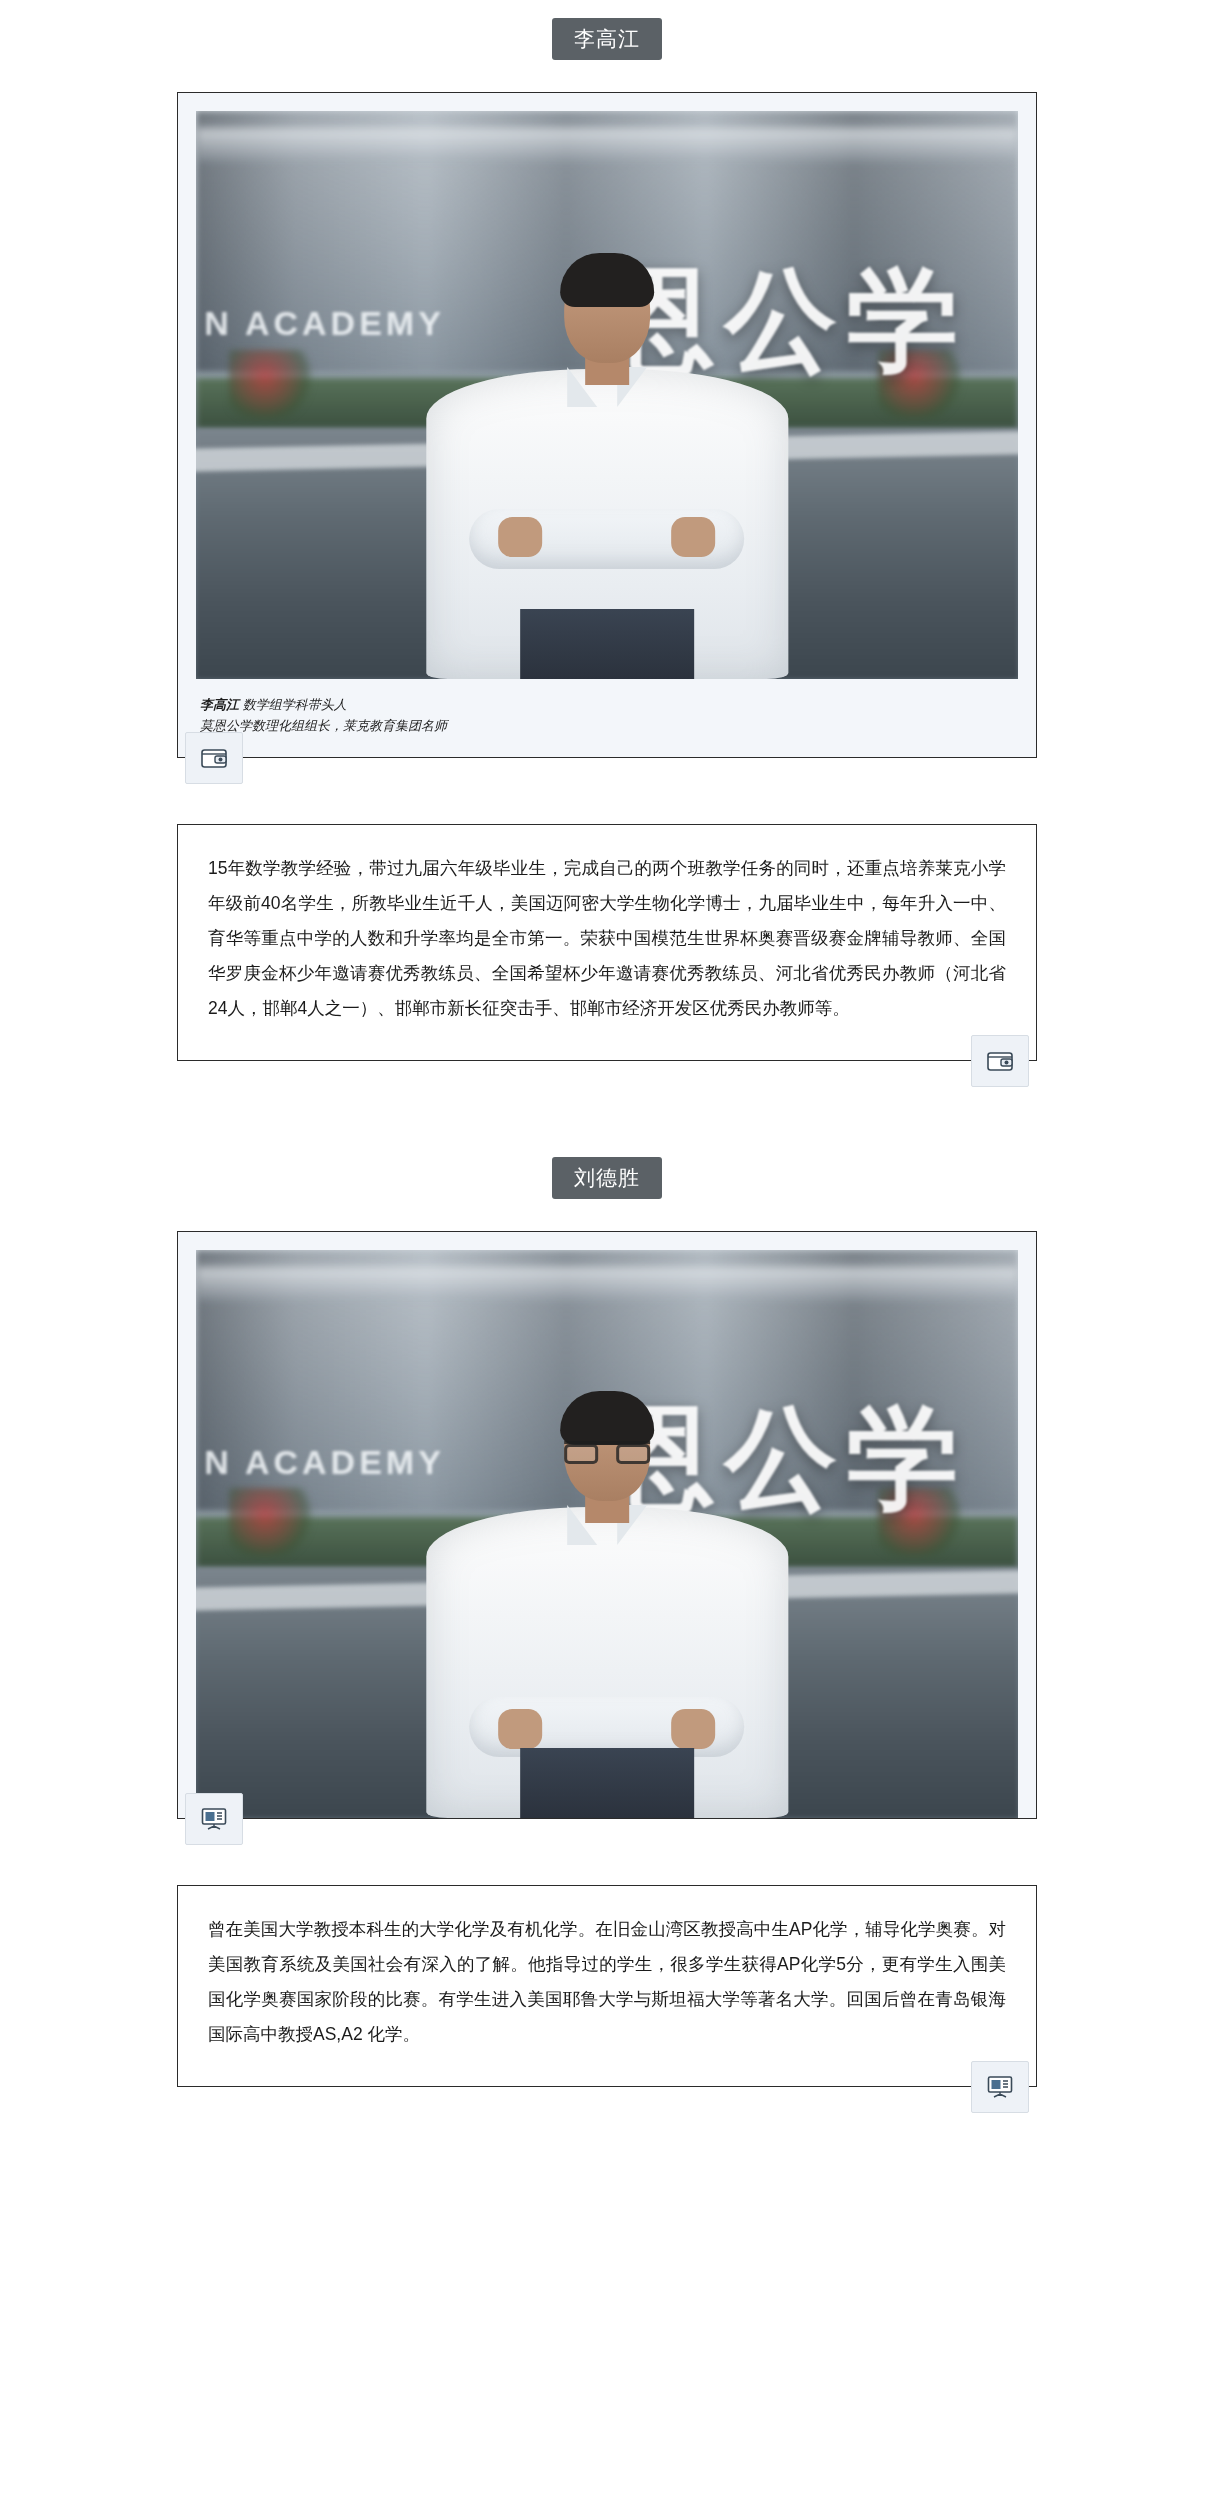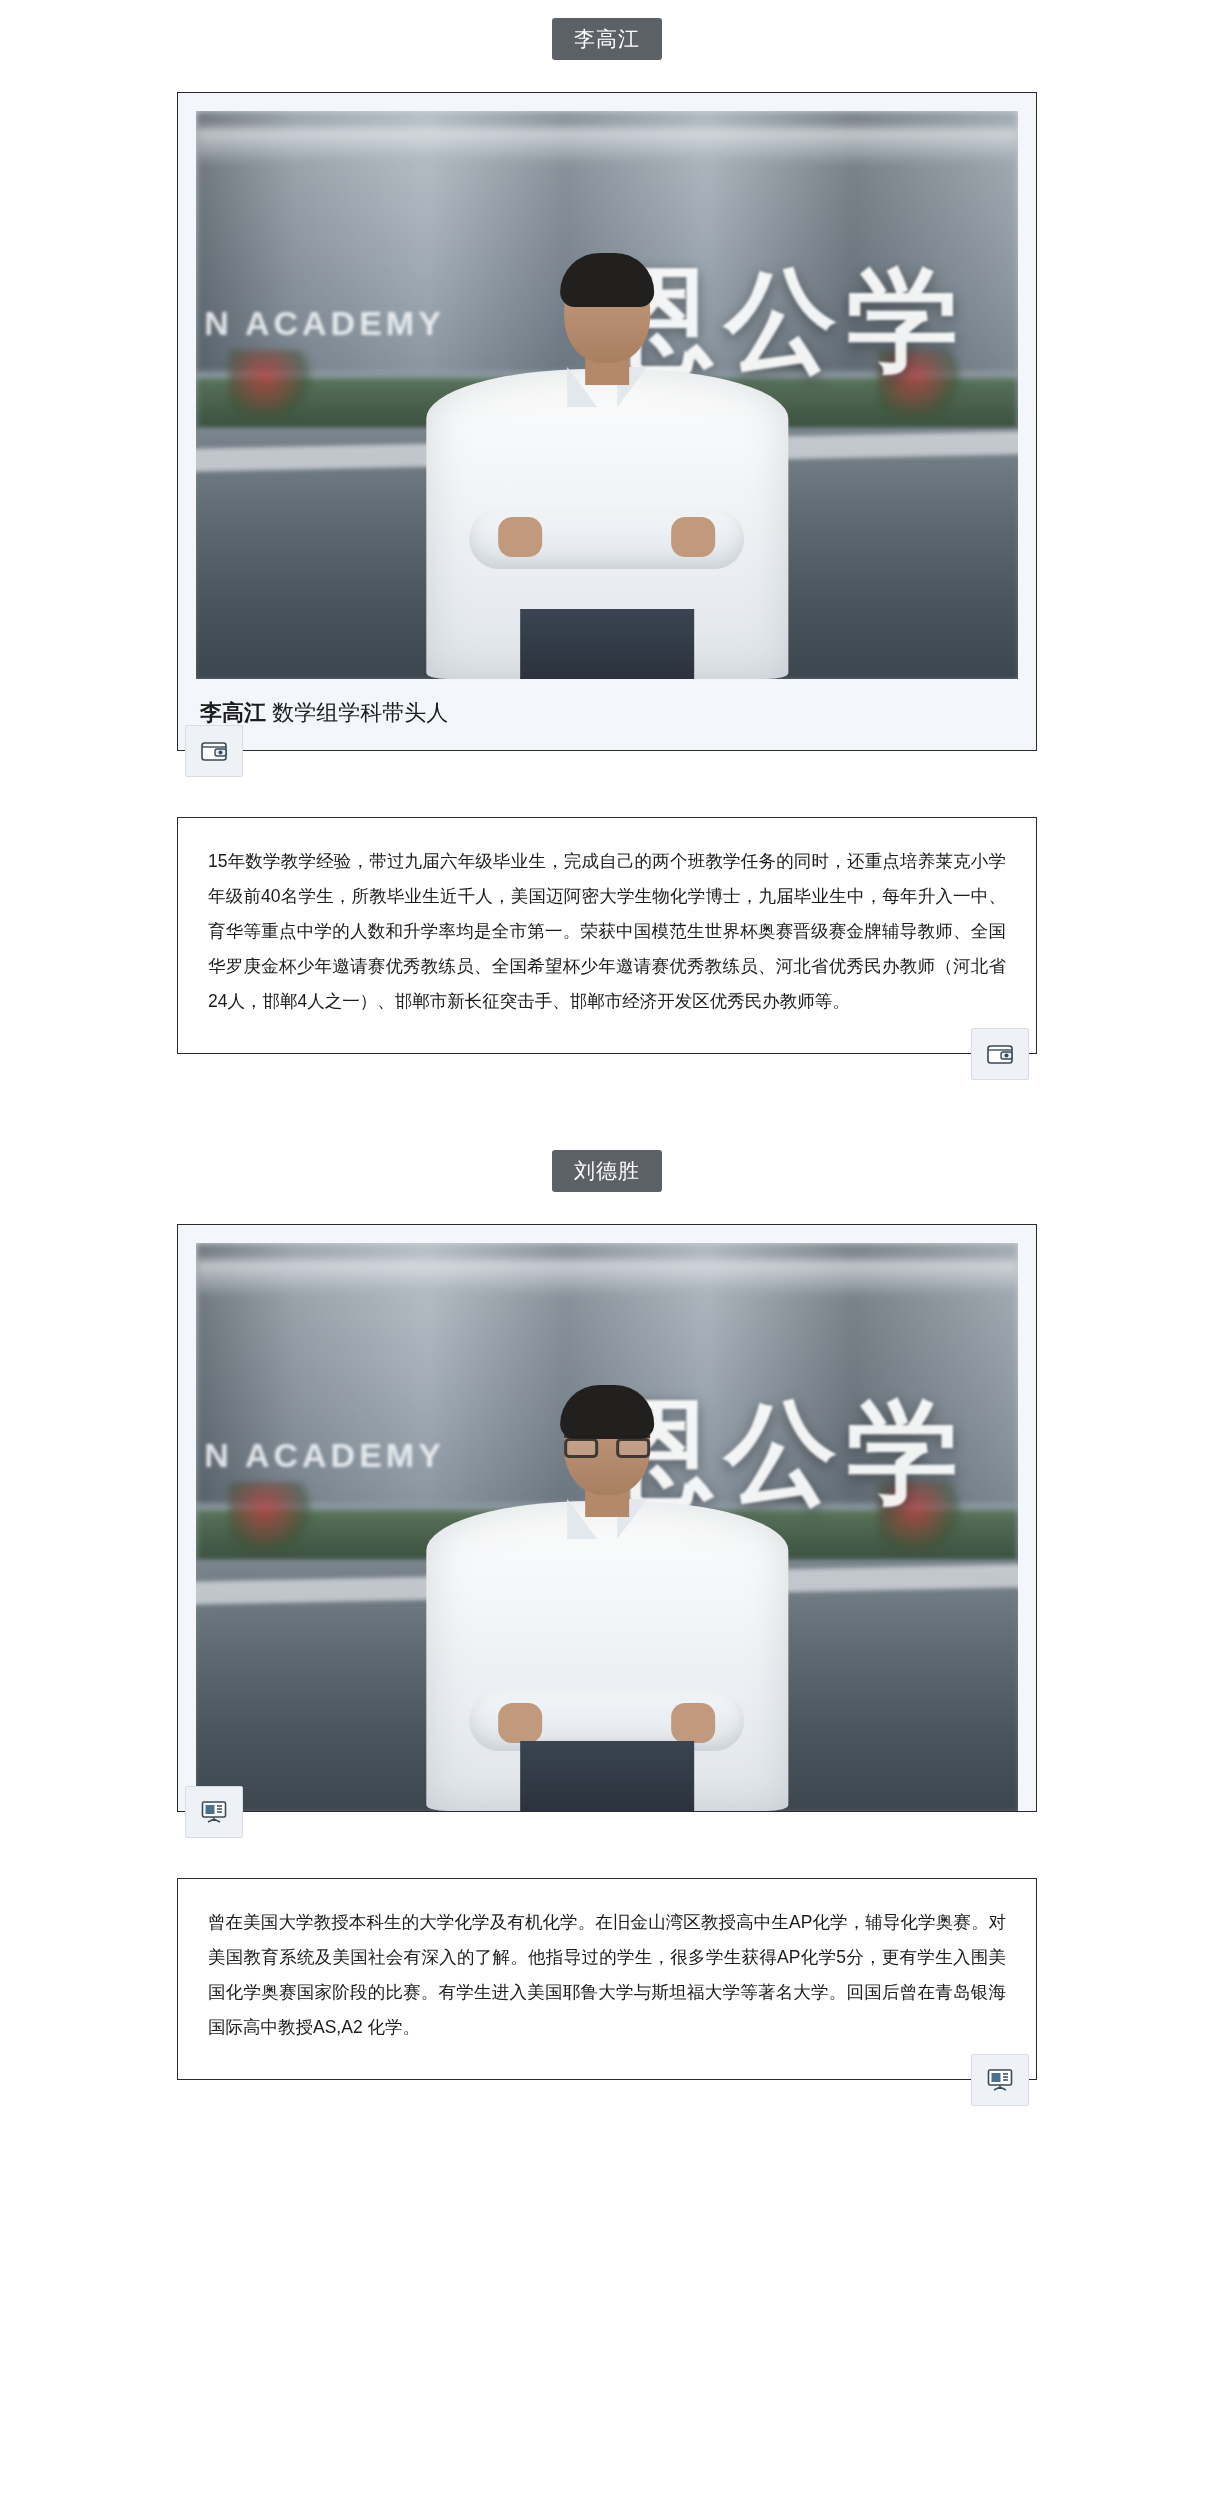--- a/index.html
+++ b/index.html
@@ -185,22 +185,23 @@
   .person .trousers {
     position: absolute; left: 26%; right: 26%; bottom: 0; height: 70px;
     background: linear-gradient(180deg, #3a4452, #2b323d);
   }
   .person.seated .arms { top: 300px; }
   .person.seated .hand-l, .person.seated .hand-r { top: 312px; }
 
   .caption {
     padding: 16px 4px 20px 4px;
     color: #1d1d1d;
-    font-size: 22px;
+    font-size: 13px;
     line-height: 1.6;
+    font-style: italic;
   }
   .caption .name { font-weight: 700; }
 
   
   .badge {
     position: absolute;
     width: 58px; height: 52px;
     background: #eef2f7;
     border: 1px solid #d7dde4;
     border-radius: 2px;
@@ -266,20 +267,21 @@
           <div class="neck"></div>
           <div class="head"></div>
           <div class="hair"></div>
         </div>
       </div>
       <div class="caption">
         <div>
           <span class="name">李高江</span>
           <span>数学组学科带头人</span>
         </div>
+        <div>莫恩公学数理化组组长，莱克教育集团名师</div>
       </div>
     </div>
     <div class="badge left">
       <span>
         <svg width="26" height="22" viewBox="0 0 26 22" aria-hidden="true">
           <rect x="1" y="3" width="24" height="17" rx="2.5" fill="#ffffff" stroke="#3a4a58" stroke-width="1.6"></rect>
           <path d="M1 7 H25" stroke="#3a4a58" stroke-width="1.4"></path>
           <rect x="14" y="9" width="11" height="7" rx="2" fill="#e8edf3" stroke="#3a4a58" stroke-width="1.4"></rect>
           <circle cx="19.5" cy="12.5" r="2" fill="#3a4a58"></circle>
         </svg>

